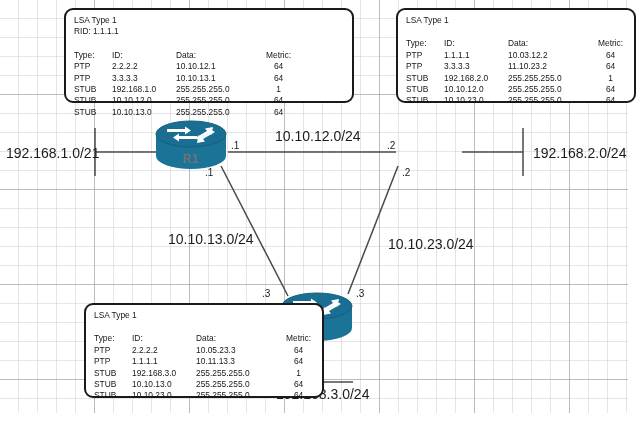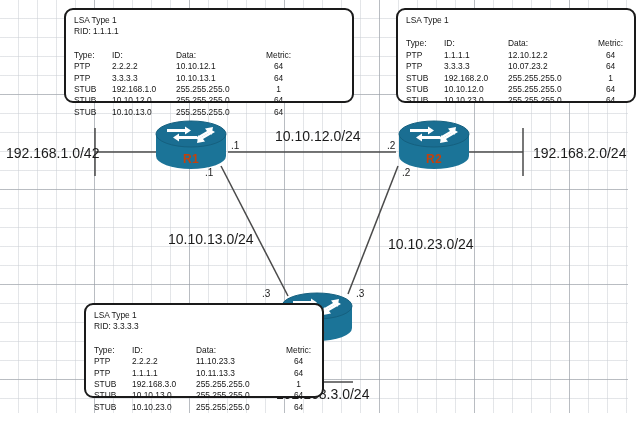--- a/index.html
+++ b/index.html
@@ -29,21 +29,21 @@
   .lsa td{padding:0 0;font-size:8.4px;line-height:11.4px;
           color:#161616;white-space:nowrap;vertical-align:top;}
   .c-type{min-width:34px;padding-right:4px!important;}
   .c-id{min-width:60px;padding-right:4px!important;}
   .c-data{min-width:86px;padding-right:4px!important;}
   .c-met{min-width:20px;text-align:center;}
 
   
   .router{position:absolute;width:72px;height:50px;}
   .router .name{position:absolute;left:0;bottom:4px;width:72px;text-align:center;
-                color:#c2410c;font-size:12px;font-weight:bold;letter-spacing:.3px;}
+                color:#737373;font-size:12px;font-weight:bold;letter-spacing:.3px;}
 
   
   .lbl{position:absolute;color:#1b1b1b;font-size:14px;white-space:nowrap;}
   .iface{position:absolute;color:#1b1b1b;font-size:10px;white-space:nowrap;}
 </style>
 </head>
 <body>
 
 <div id="canvas">
 
@@ -77,51 +77,37 @@
       <g fill="#ffffff">
         <path d="M12 9 L30 9 L30 6.5 L36 10.5 L30 14.5 L30 12 L12 12 Z"></path>
         <path d="M42 19 L24 19 L24 21.5 L18 17.5 L24 13.5 L24 16 L42 16 Z"></path>
         <path d="M40 18 L52 11 L50 8.5 L58 7 L56.5 15 L54.5 12.5 L42.5 19.5 Z"></path>
         <path d="M60 12 L48 19 L50 21.5 L42 23 L43.5 15 L45.5 17.5 L57.5 10.5 Z"></path>
       </g>
     </svg>
     <span class="name">R1</span>
   </div>
 
-  <div class="router" style="left:398px;top:120px;">
-    <svg viewBox="0 0 72 50" width="72" height="50" xmlns="http://www.w3.org/2000/svg">
-      <path d="M1 14 L1 36 A35 13 0 0 0 71 36 L71 14 Z" fill="#1b7498"></path>
-      <ellipse cx="36" cy="14" rx="35" ry="13" fill="#1a6e92"></ellipse>
-      <ellipse cx="36" cy="14" rx="35" ry="13" fill="none" stroke="#15607f" stroke-width="1"></ellipse>
-      <g fill="#ffffff">
-        <path d="M12 9 L30 9 L30 6.5 L36 10.5 L30 14.5 L30 12 L12 12 Z"></path>
-        <path d="M42 19 L24 19 L24 21.5 L18 17.5 L24 13.5 L24 16 L42 16 Z"></path>
-        <path d="M40 18 L52 11 L50 8.5 L58 7 L56.5 15 L54.5 12.5 L42.5 19.5 Z"></path>
-        <path d="M60 12 L48 19 L50 21.5 L42 23 L43.5 15 L45.5 17.5 L57.5 10.5 Z"></path>
-      </g>
-    </svg>
-    <span class="name">R2</span>
-  </div>
 
   <div class="router" style="left:281px;top:292px;">
     <svg viewBox="0 0 72 50" width="72" height="50" xmlns="http://www.w3.org/2000/svg">
       <path d="M1 14 L1 36 A35 13 0 0 0 71 36 L71 14 Z" fill="#1b7498"></path>
       <ellipse cx="36" cy="14" rx="35" ry="13" fill="#1a6e92"></ellipse>
       <ellipse cx="36" cy="14" rx="35" ry="13" fill="none" stroke="#15607f" stroke-width="1"></ellipse>
       <g fill="#ffffff">
         <path d="M12 9 L30 9 L30 6.5 L36 10.5 L30 14.5 L30 12 L12 12 Z"></path>
         <path d="M42 19 L24 19 L24 21.5 L18 17.5 L24 13.5 L24 16 L42 16 Z"></path>
         <path d="M40 18 L52 11 L50 8.5 L58 7 L56.5 15 L54.5 12.5 L42.5 19.5 Z"></path>
         <path d="M60 12 L48 19 L50 21.5 L42 23 L43.5 15 L45.5 17.5 L57.5 10.5 Z"></path>
       </g>
     </svg>
     <span class="name">R3</span>
   </div>
 
-  <div class="lbl" style="left:6px;top:145px;">192.168.1.0/42</div>
+  <div class="lbl" style="left:6px;top:145px;">192.168.1.0/21</div>
   <div class="lbl" style="left:533px;top:145px;">192.168.2.0/24</div>
   <div class="lbl" style="left:276px;top:386px;">192.168.3.0/24</div>
   <div class="lbl" style="left:275px;top:128px;">10.10.12.0/24</div>
   <div class="lbl" style="left:168px;top:231px;">10.10.13.0/24</div>
   <div class="lbl" style="left:388px;top:236px;">10.10.23.0/24</div>
 
   <div class="iface" style="left:231px;top:140px;">.1</div>
   <div class="iface" style="left:205px;top:167px;">.1</div>
   <div class="iface" style="left:387px;top:140px;">.2</div>
   <div class="iface" style="left:402px;top:167px;">.2</div>
@@ -179,27 +165,27 @@
       <tbody>
           <tr>
         <td class="c-type">Type:</td>
         <td class="c-id">ID:</td>
         <td class="c-data">Data:</td>
         <td class="c-met">Metric:</td>
       </tr>
       <tr>
         <td class="c-type">PTP</td>
         <td class="c-id">1.1.1.1</td>
-        <td class="c-data">12.10.12.2</td>
+        <td class="c-data">10.03.12.2</td>
         <td class="c-met">64</td>
       </tr>
       <tr>
         <td class="c-type">PTP</td>
         <td class="c-id">3.3.3.3</td>
-        <td class="c-data">10.07.23.2</td>
+        <td class="c-data">11.10.23.2</td>
         <td class="c-met">64</td>
       </tr>
       <tr>
         <td class="c-type">STUB</td>
         <td class="c-id">192.168.2.0</td>
         <td class="c-data">255.255.255.0</td>
         <td class="c-met">1</td>
       </tr>
       <tr>
         <td class="c-type">STUB</td>
@@ -212,33 +198,32 @@
         <td class="c-id">10.10.23.0</td>
         <td class="c-data">255.255.255.0</td>
         <td class="c-met">64</td>
       </tr>
     </tbody>
       </table>
   </div>
 
   <div class="lsa" style="left:84px;top:303px;width:240px;height:95px;">
     <span class="ttl">LSA Type 1</span>
-    <span class="ttl">RID: 3.3.3.3</span>
     <table>
       <tbody>
           <tr>
         <td class="c-type">Type:</td>
         <td class="c-id">ID:</td>
         <td class="c-data">Data:</td>
         <td class="c-met">Metric:</td>
       </tr>
       <tr>
         <td class="c-type">PTP</td>
         <td class="c-id">2.2.2.2</td>
-        <td class="c-data">11.10.23.3</td>
+        <td class="c-data">10.05.23.3</td>
         <td class="c-met">64</td>
       </tr>
       <tr>
         <td class="c-type">PTP</td>
         <td class="c-id">1.1.1.1</td>
         <td class="c-data">10.11.13.3</td>
         <td class="c-met">64</td>
       </tr>
       <tr>
         <td class="c-type">STUB</td>

